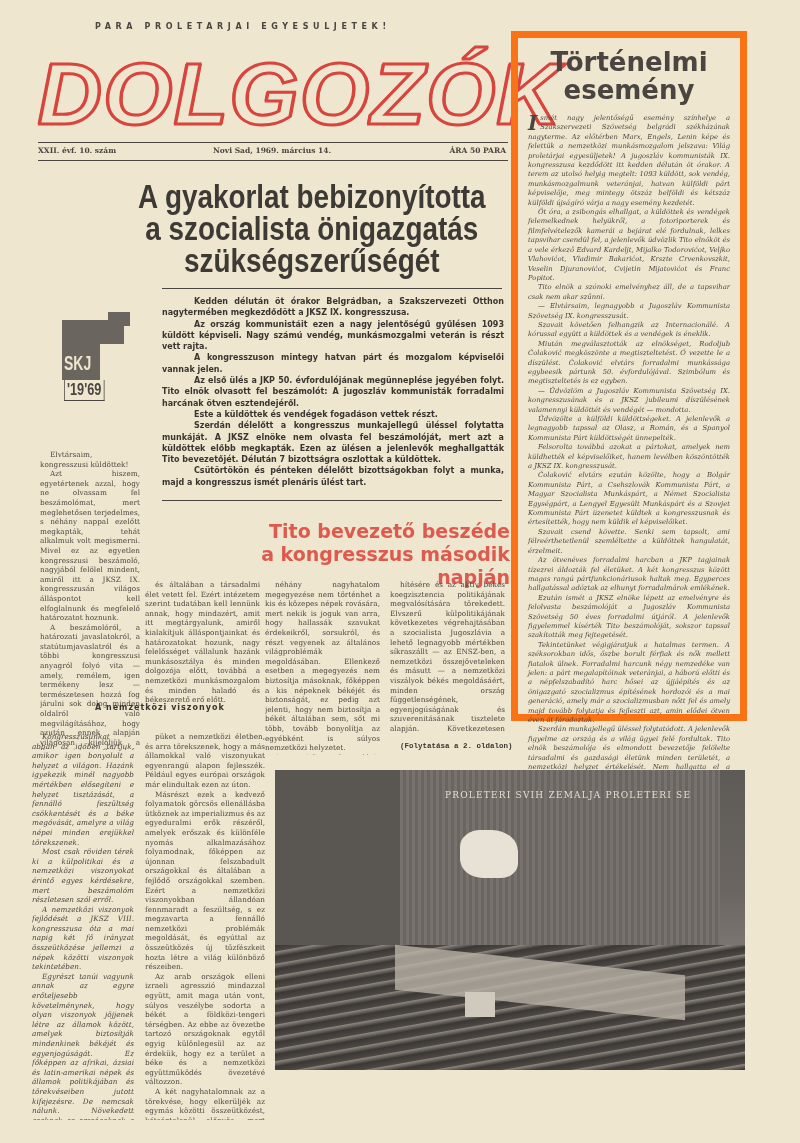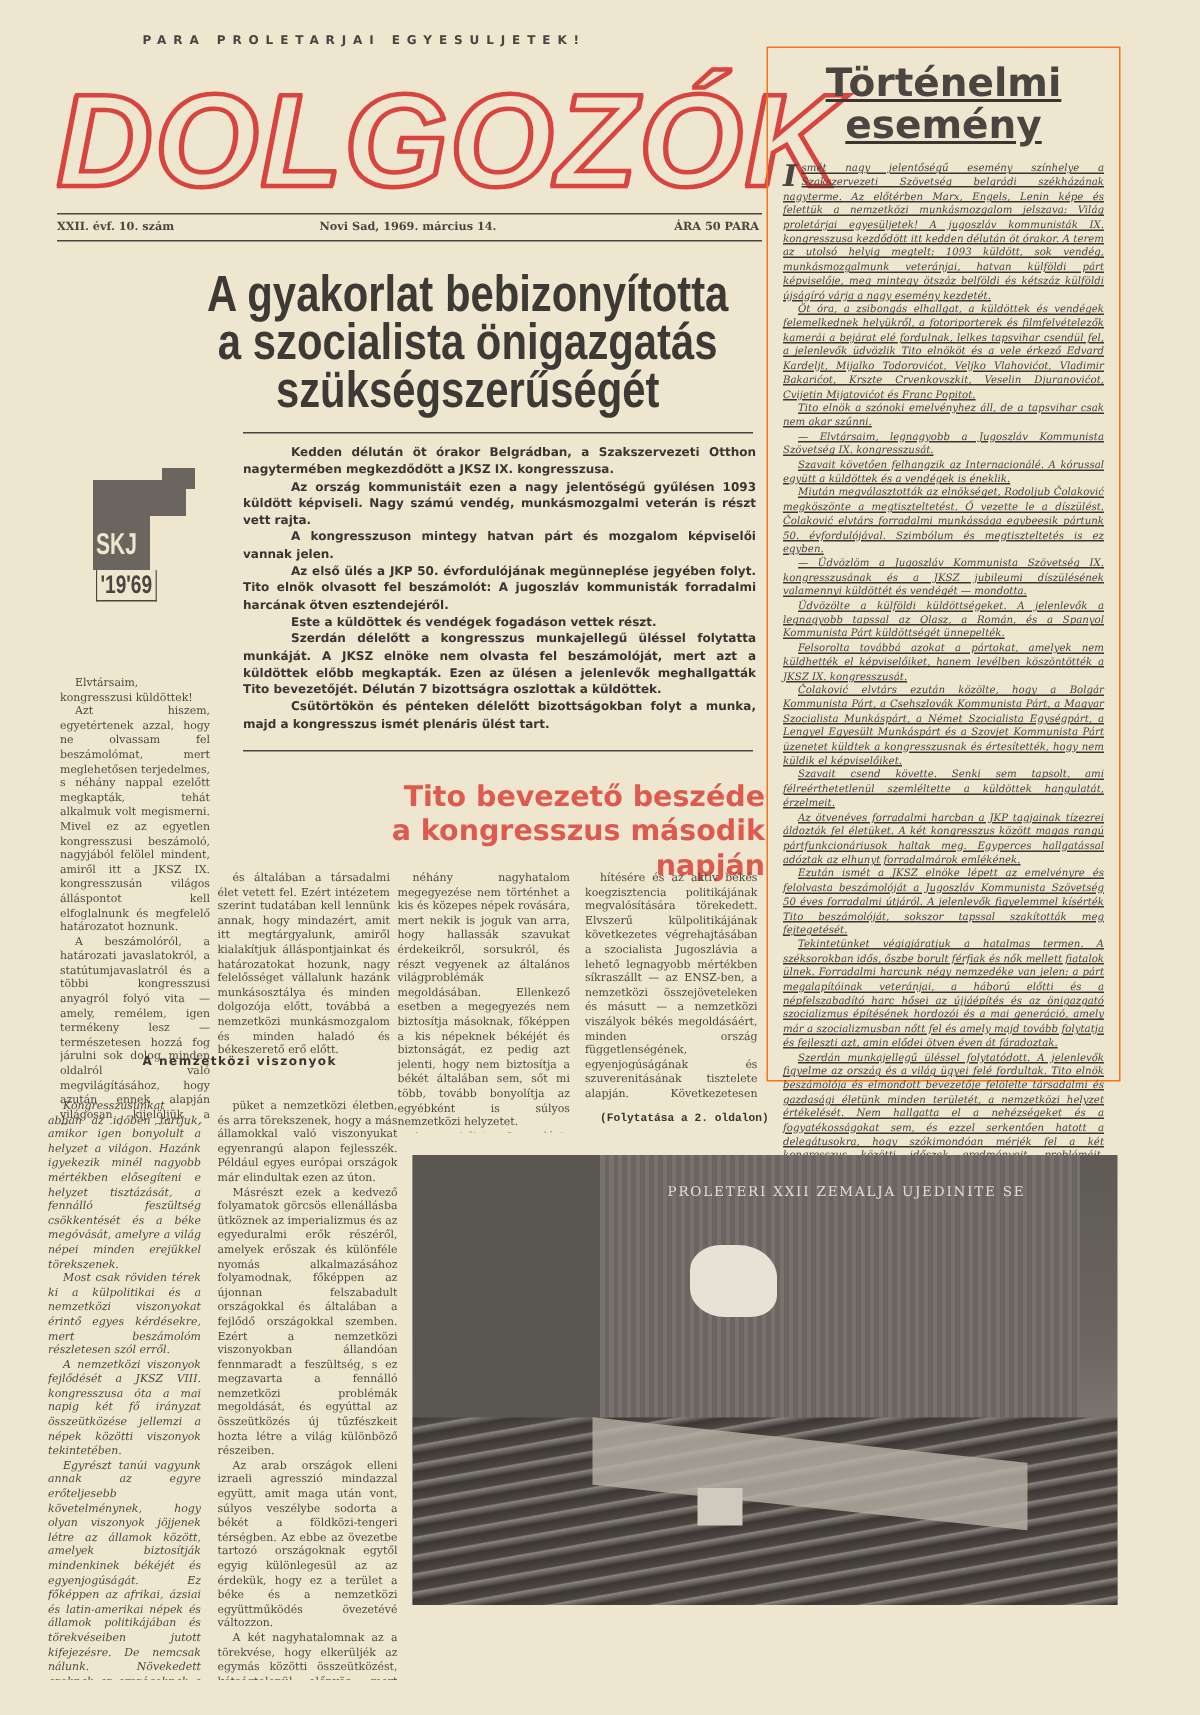--- a/index.html
+++ b/index.html
@@ -59,22 +59,21 @@
   .subhead-red {
     left: 200px; top: 520px; width: 310px;
     font-family: "DejaVu Sans", sans-serif; font-weight: bold;
     font-size: 19px; line-height: 23px; color: #dd5a4f; text-align: right;
   }
   .section-head {
     font-family: "DejaVu Sans", sans-serif; font-weight: bold; font-size: 8px; letter-spacing: 1px; color: #3a3530;
   }
   .box {
     left: 511px; top: 31px; width: 236px; height: 690px;
-    border: 1px solid #f97316;
-    text-decoration: underline;
+    border: 7px solid #f97316;
   }
   .box-title {
     font-family: "DejaVu Sans", sans-serif; font-weight: bold;
     font-size: 26px; line-height: 28px; color: #4a4540; text-align: center;
     margin-top: 10px;
   }
   .box-body {
     padding: 10px 10px 0 10px;
     font-size: 6.8px; line-height: 9.4px; font-style: italic; color: #4a4540; text-align: justify;
     font-family: "DejaVu Serif", serif;
@@ -207,18 +206,18 @@
     <p>Ezután ismét a JKSZ elnöke lépett az emelvényre és felolvasta beszámolóját a Jugoszláv Kommunista Szövetség 50 éves forradalmi útjáról. A jelenlevők figyelemmel kísérték Tito beszámolóját, sokszor tapssal szakították meg fejtegetését.</p>
     <p>Tekintetünket végigjáratjuk a hatalmas termen. A széksorokban idős, őszbe borult férfiak és nők mellett fiatalok ülnek. Forradalmi harcunk négy nemzedéke van jelen: a párt megalapítóinak veteránjai, a háború előtti és a népfelszabadító harc hősei az újjáépítés és az önigazgató szocializmus építésének hordozói és a mai generáció, amely már a szocializmusban nőtt fel és amely majd tovább folytatja és fejleszti azt, amin elődei ötven éven át fáradoztak.</p>
     <p>Szerdán munkajellegű üléssel folytatódott. A jelenlevők figyelme az ország és a világ ügyei felé fordultak. Tito elnök beszámolója és elmondott bevezetője felölelte társadalmi és gazdasági életünk minden területét, a nemzetközi helyzet értékelését. Nem hallgatta el a nehézségeket és a fogyatékosságokat sem, és ezzel serkentően hatott a delegátusokra, hogy szókimondóan mérjék fel a két kongresszus közötti időszak eredményeit, problémáit, világosan határozzák meg további fejlődésünk útjait. Ezt várják tőlük hazánk kommunistái, dolgozói.</p>
     <div class="sign">Sz. G.</div>
   </div>
 </div>
 
 <div class="abs photo">
   <div class="wall"></div>
   <div class="curtain"></div>
-  <div class="banner">PROLETERI XXII ZEMALJA UJEDINITE SE</div>
+  <div class="banner">PROLETERI SVIH ZEMALJA PROLETERI SE</div>
   <div class="emblem"></div>
   <div class="stage"></div>
   <div class="dais"></div>
   <div class="podium"></div>
 </div>
 
 </body></html>

